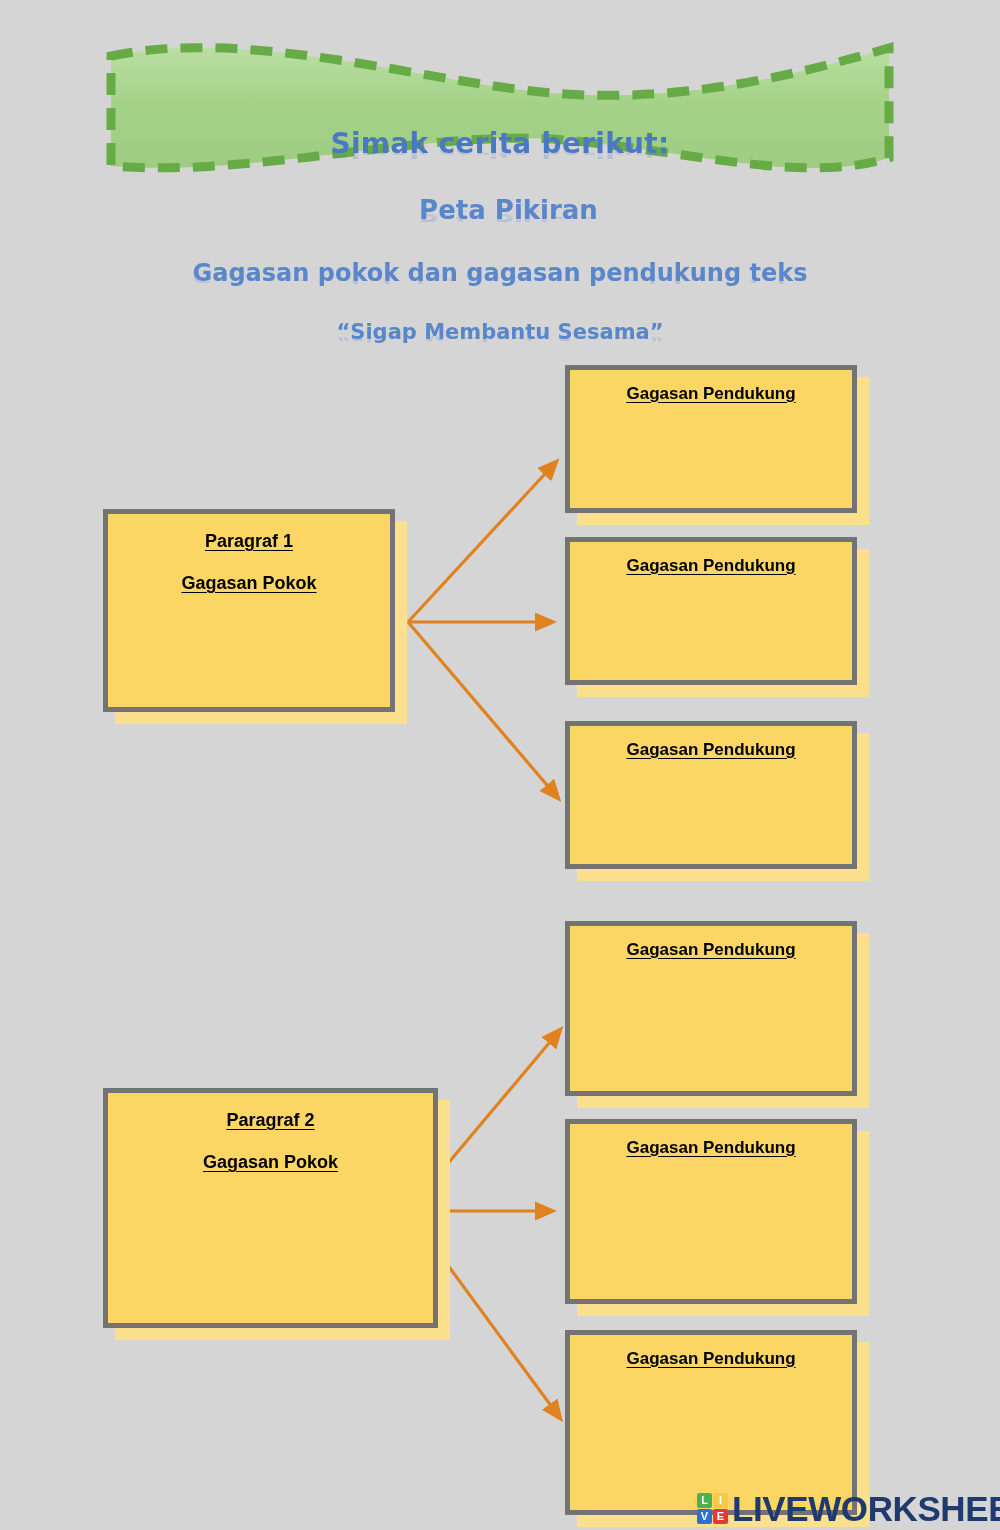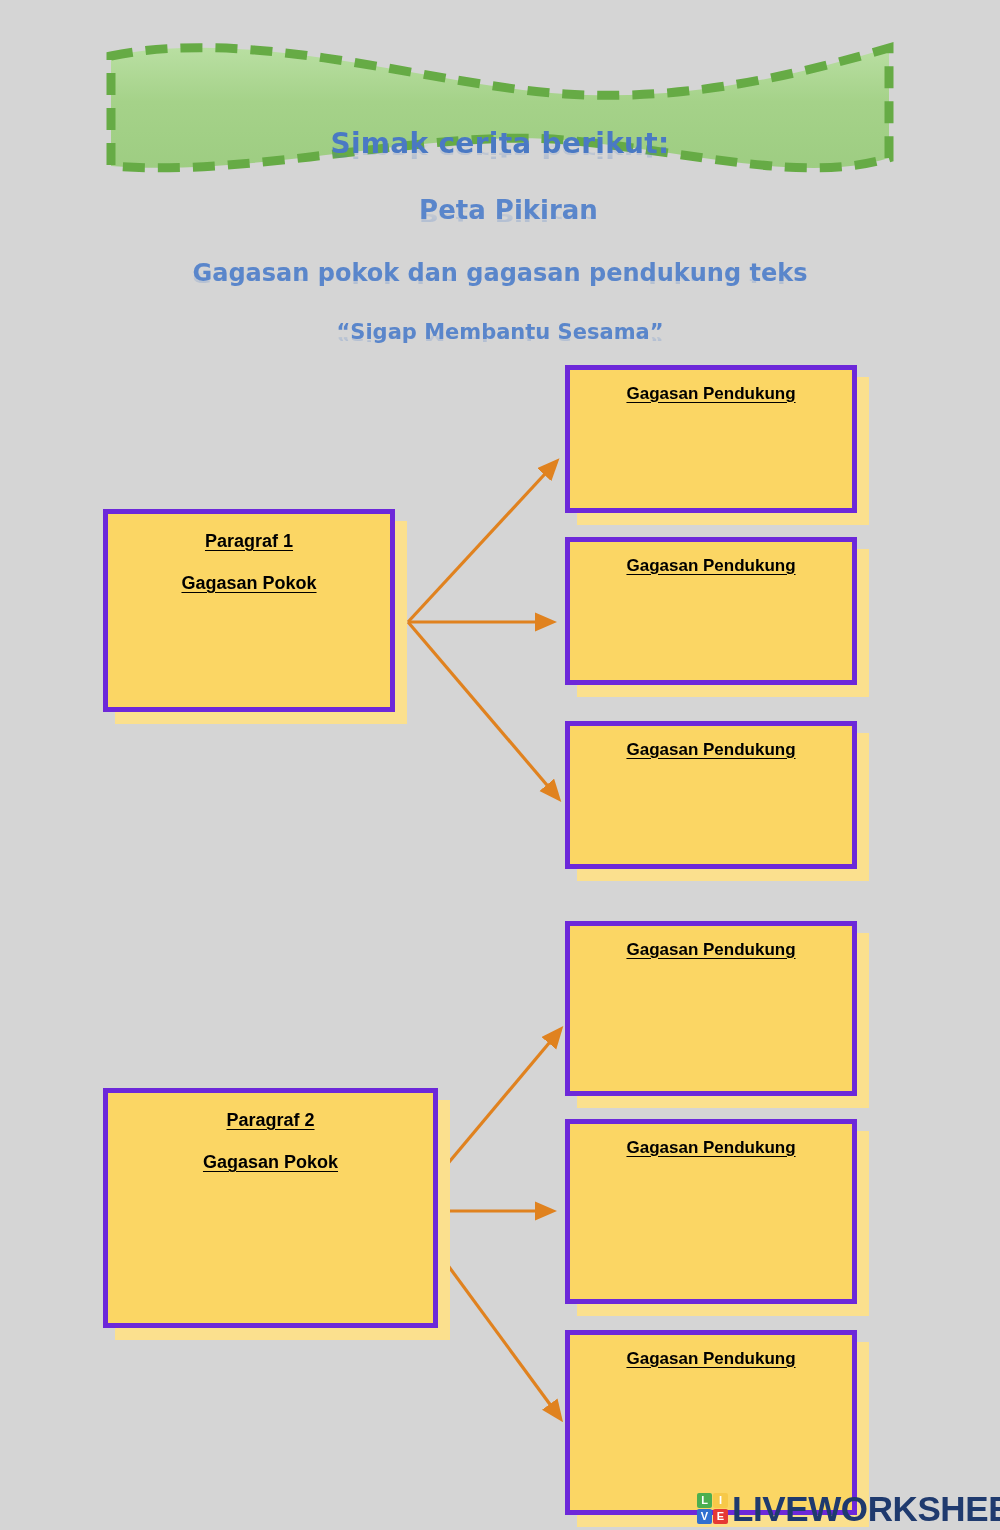--- a/index.html
+++ b/index.html
@@ -101,21 +101,21 @@
     left: 12px;
     top: 12px;
     right: -12px;
     bottom: -12px;
     background: #fbe08e;
   }
   .node .card {
     position: absolute;
     inset: 0;
     background: #fbd664;
-    border: 5px solid #6d28d9;
+    border: 5px solid #737373;
     box-sizing: border-box;
   }
   .node .card-label {
     position: absolute;
     left: 0;
     right: 0;
     text-align: center;
     font-family: "Liberation Sans", sans-serif;
     font-weight: bold;
     color: #000000;

